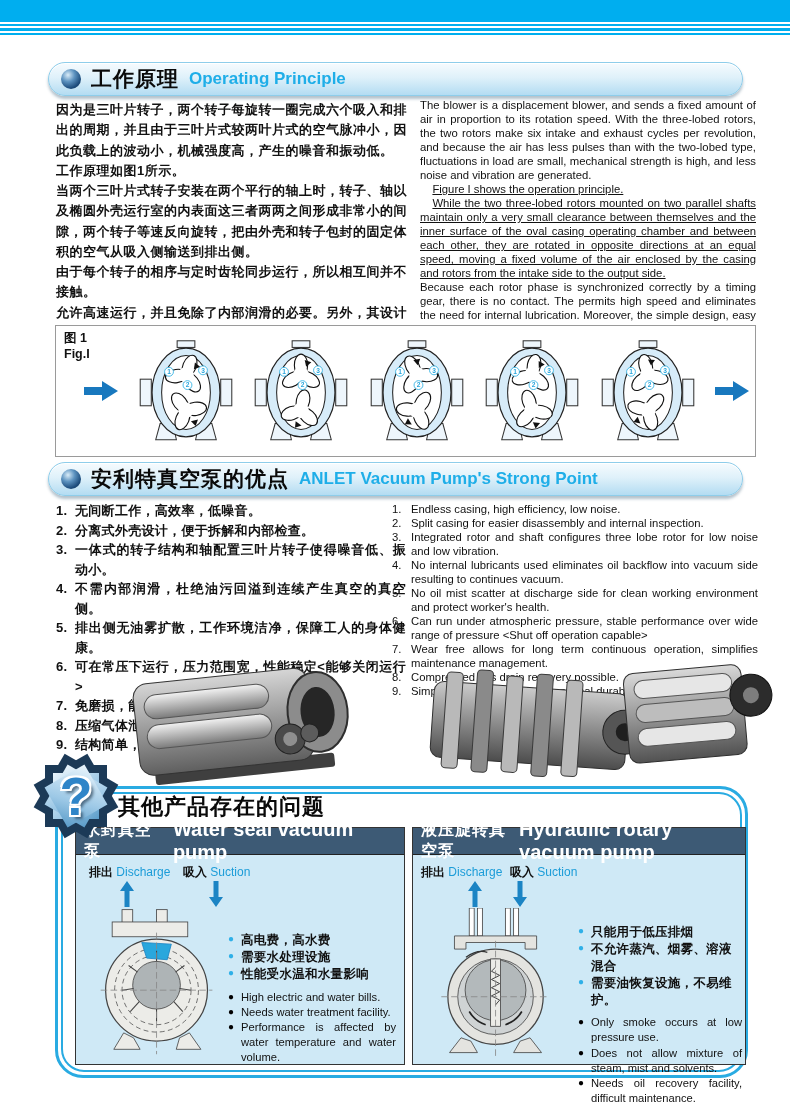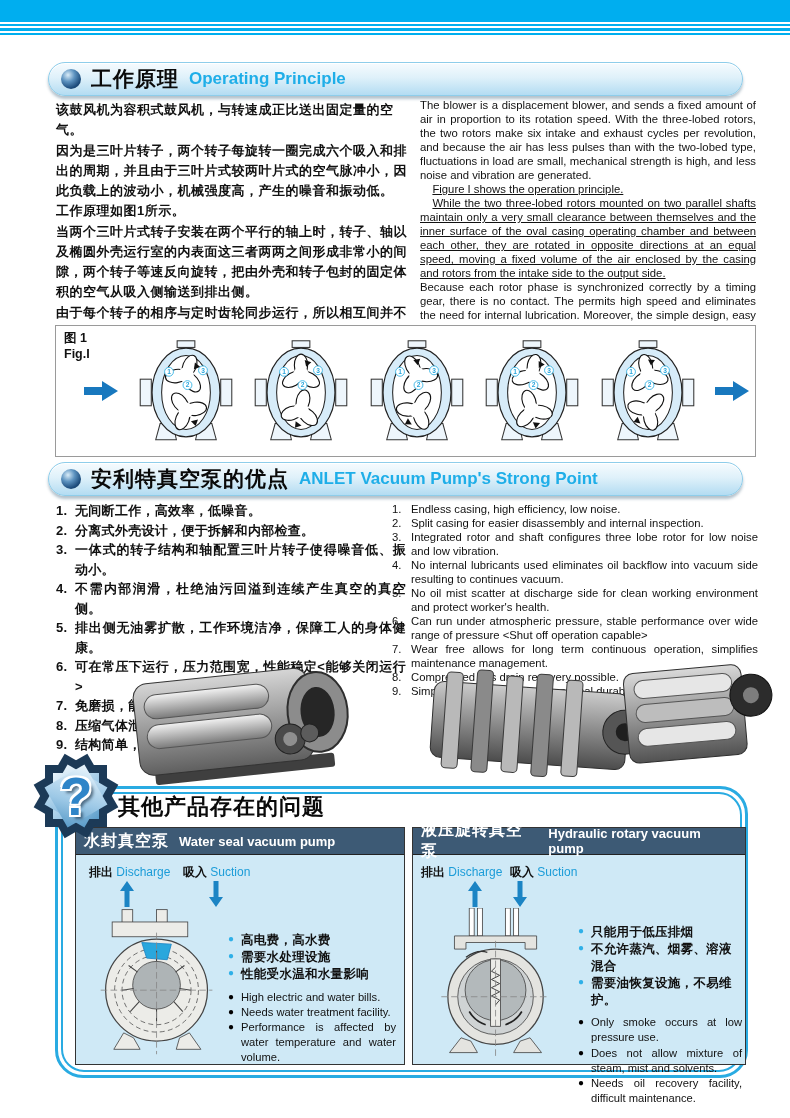--- a/index.html
+++ b/index.html
@@ -72,21 +72,21 @@
     justify-content:center;font-size:54px;font-weight:bold;color:#2f85c8;
     text-shadow:-2px -2px 0 #fff,2px -2px 0 #fff,-2px 2px 0 #fff,2px 2px 0 #fff,4px 4px 3px rgba(10,30,50,.55);}
 
   
   .panel{position:absolute;top:827px;height:238px;background:var(--panel-bg);border:1.5px solid #333;z-index:3;}
   .panel.left{left:75px;width:330px;}
   .panel.right{left:412px;width:334px;}
   .panel-h{height:27px;background:var(--panel-header);color:#fff;display:flex;align-items:center;
     gap:10px;padding:0 8px;border-bottom:1.5px solid #222;}
   .panel-h .cn{font-size:16px;font-weight:bold;letter-spacing:1px;}
-  .panel-h .en{font-size:13px;font-weight:bold;}
+  .panel-h .en{font-size:20px;font-weight:bold;}
   .portlbl{position:absolute;font-size:12px;font-weight:bold;white-space:nowrap;}
   .portlbl .e{color:#1b9cd8;font-weight:normal;}
   .parrow{position:absolute;width:14px;height:26px;}
   .bullets{position:absolute;font-size:12.5px;}
   .bullets ul{list-style:none;}
   .bullets li{position:relative;padding-left:13px;line-height:1.35;}
   .bullets li::before{content:"●";position:absolute;left:0;top:0;font-size:10px;}
   .bullets .cnb li{font-weight:bold;letter-spacing:.3px;}
   .bullets .cnb li::before{color:#2fb0e8;}
   .bullets .enb{margin-top:7px;font-size:11.2px;}
@@ -101,21 +101,20 @@
   <div class="topband"></div>
   <div class="topstripes"></div>
 
   <div class="pill" style="top:62px;text-align:right;">
     <span class="sphere"></span>
     <span class="cn">工作原理</span>
     <span class="en">Operating Principle</span>
   </div>
 
   <div class="cncol">
-    <p>该鼓风机为容积式鼓风机，与转速成正比送出固定量的空气。</p>
     <p>因为是三叶片转子，两个转子每旋转一圈完成六个吸入和排出的周期，并且由于三叶片式较两叶片式的空气脉冲小，因此负载上的波动小，机械强度高，产生的噪音和振动低。</p>
     <p>工作原理如图1所示。</p>
     <p>当两个三叶片式转子安装在两个平行的轴上时，转子、轴以及椭圆外壳运行室的内表面这三者两两之间形成非常小的间隙，两个转子等速反向旋转，把由外壳和转子包封的固定体积的空气从吸入侧输送到排出侧。</p>
     <p>由于每个转子的相序与定时齿轮同步运行，所以相互间并不接触。</p>
     <p>允许高速运行，并且免除了内部润滑的必要。另外，其设计简单，易于维护，并且性能稳定，因而用途广泛。</p>
   </div>
   <div class="encol">
     <p>The blower is a displacement blower, and sends a fixed amount of air in proportion to its rotation speed. With the three-lobed rotors, the two rotors make six intake and exhaust cycles per revolution, and because the air has less pulses than with the two-lobed type, fluctuations in load are small, mechanical strength is high, and less noise and vibration are generated.</p>
     <p class="ind">Figure I shows the operation principle.</p>
     <p class="ind">While the two three-lobed rotors mounted on two parallel shafts maintain only a very small clearance between themselves and the inner surface of the oval casing operating chamber and between each other, they are rotated in opposite directions at an equal speed, moving a fixed volume of the air enclosed by the casing and rotors from the intake side to the output side.</p>

